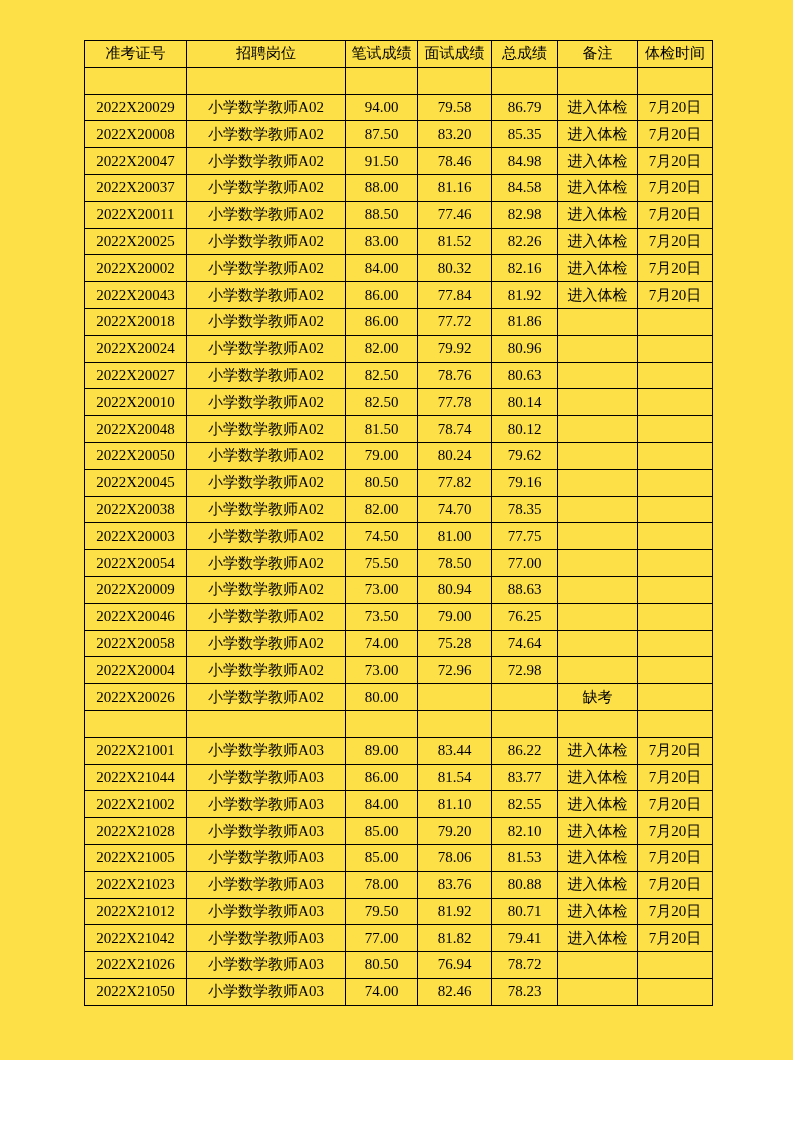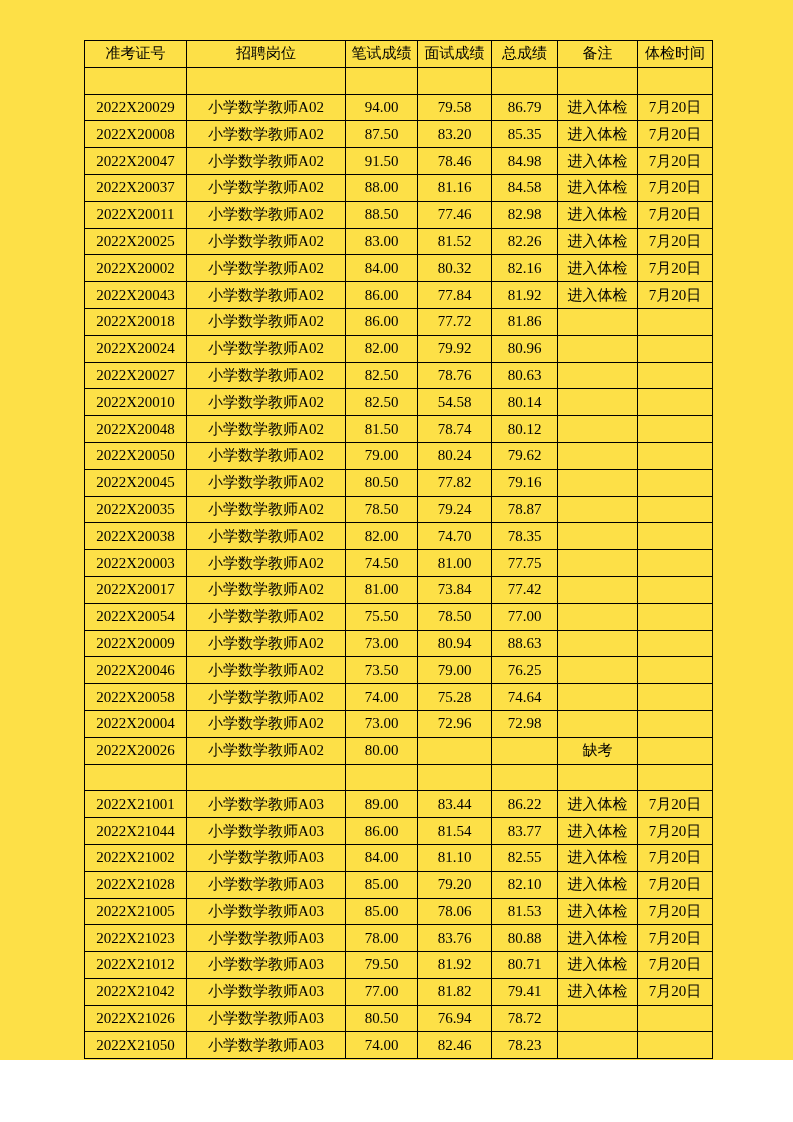--- a/index.html
+++ b/index.html
@@ -182,21 +182,21 @@
           <td>82.50</td>
           <td>78.76</td>
           <td>80.63</td>
           <td></td>
           <td></td>
         </tr>
         <tr>
           <td>2022X20010</td>
           <td>小学数学教师A02</td>
           <td>82.50</td>
-          <td>54.58</td>
+          <td>77.78</td>
           <td>80.14</td>
           <td></td>
           <td></td>
         </tr>
         <tr>
           <td>2022X20048</td>
           <td>小学数学教师A02</td>
           <td>81.50</td>
           <td>78.74</td>
           <td>80.12</td>
@@ -215,52 +215,34 @@
         <tr>
           <td>2022X20045</td>
           <td>小学数学教师A02</td>
           <td>80.50</td>
           <td>77.82</td>
           <td>79.16</td>
           <td></td>
           <td></td>
         </tr>
         <tr>
-          <td>2022X20035</td>
-          <td>小学数学教师A02</td>
-          <td>78.50</td>
-          <td>79.24</td>
-          <td>78.87</td>
-          <td></td>
-          <td></td>
-        </tr>
-        <tr>
           <td>2022X20038</td>
           <td>小学数学教师A02</td>
           <td>82.00</td>
           <td>74.70</td>
           <td>78.35</td>
           <td></td>
           <td></td>
         </tr>
         <tr>
           <td>2022X20003</td>
           <td>小学数学教师A02</td>
           <td>74.50</td>
           <td>81.00</td>
           <td>77.75</td>
-          <td></td>
-          <td></td>
-        </tr>
-        <tr>
-          <td>2022X20017</td>
-          <td>小学数学教师A02</td>
-          <td>81.00</td>
-          <td>73.84</td>
-          <td>77.42</td>
           <td></td>
           <td></td>
         </tr>
         <tr>
           <td>2022X20054</td>
           <td>小学数学教师A02</td>
           <td>75.50</td>
           <td>78.50</td>
           <td>77.00</td>
           <td></td>

